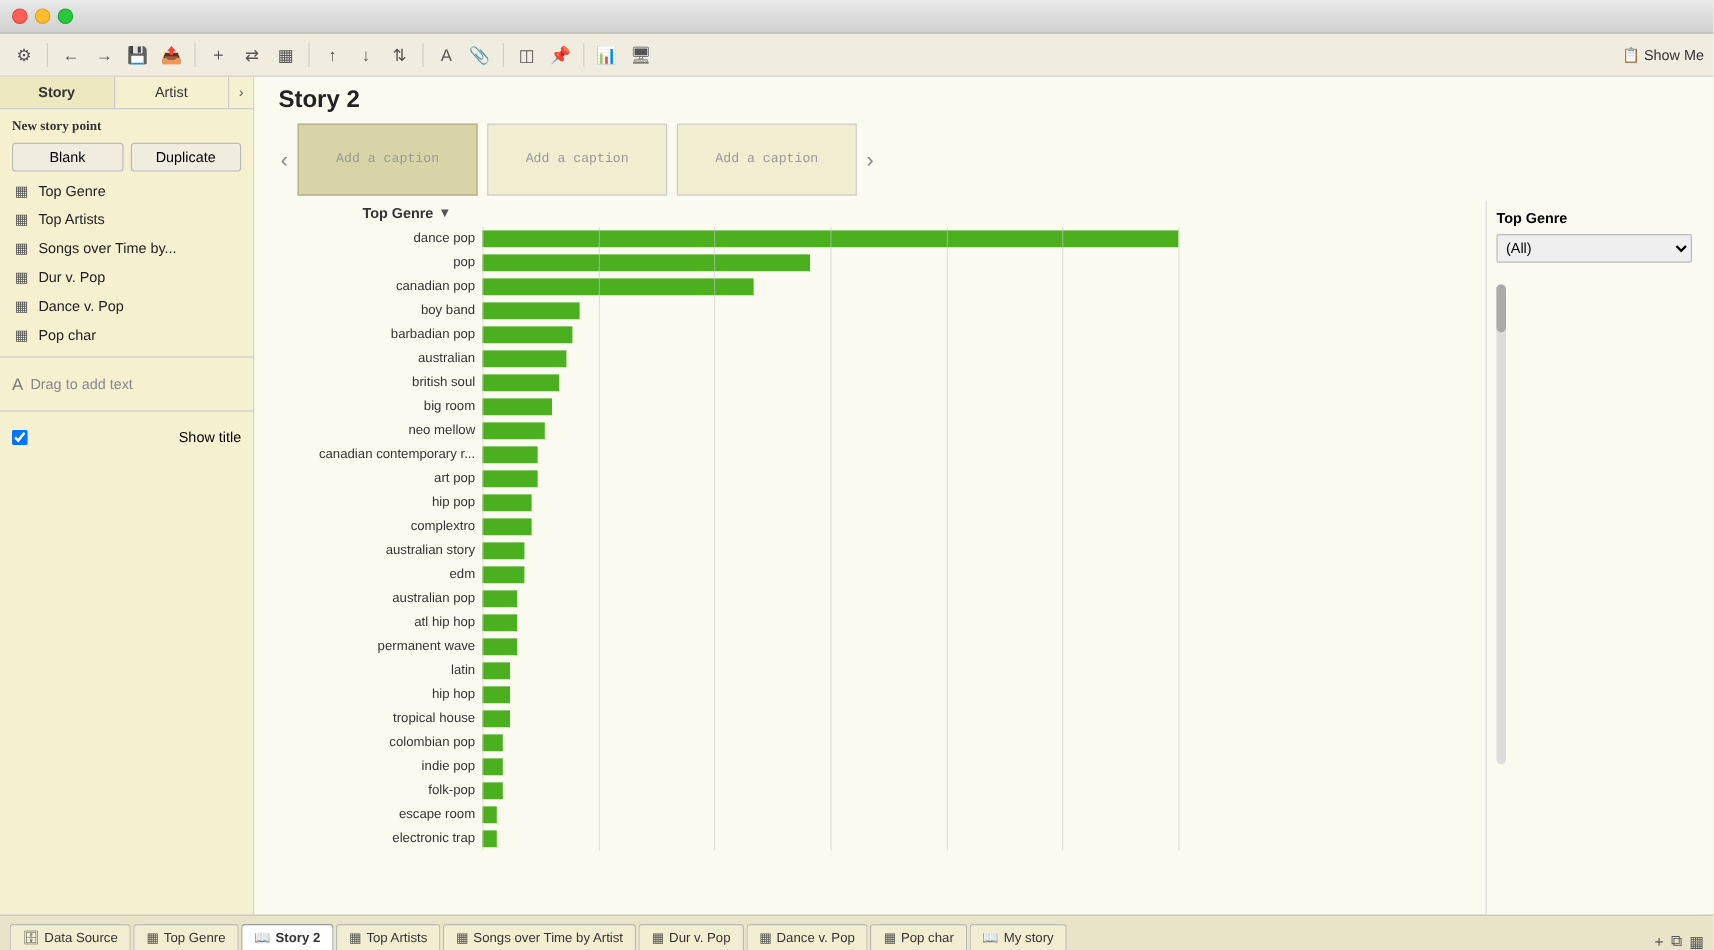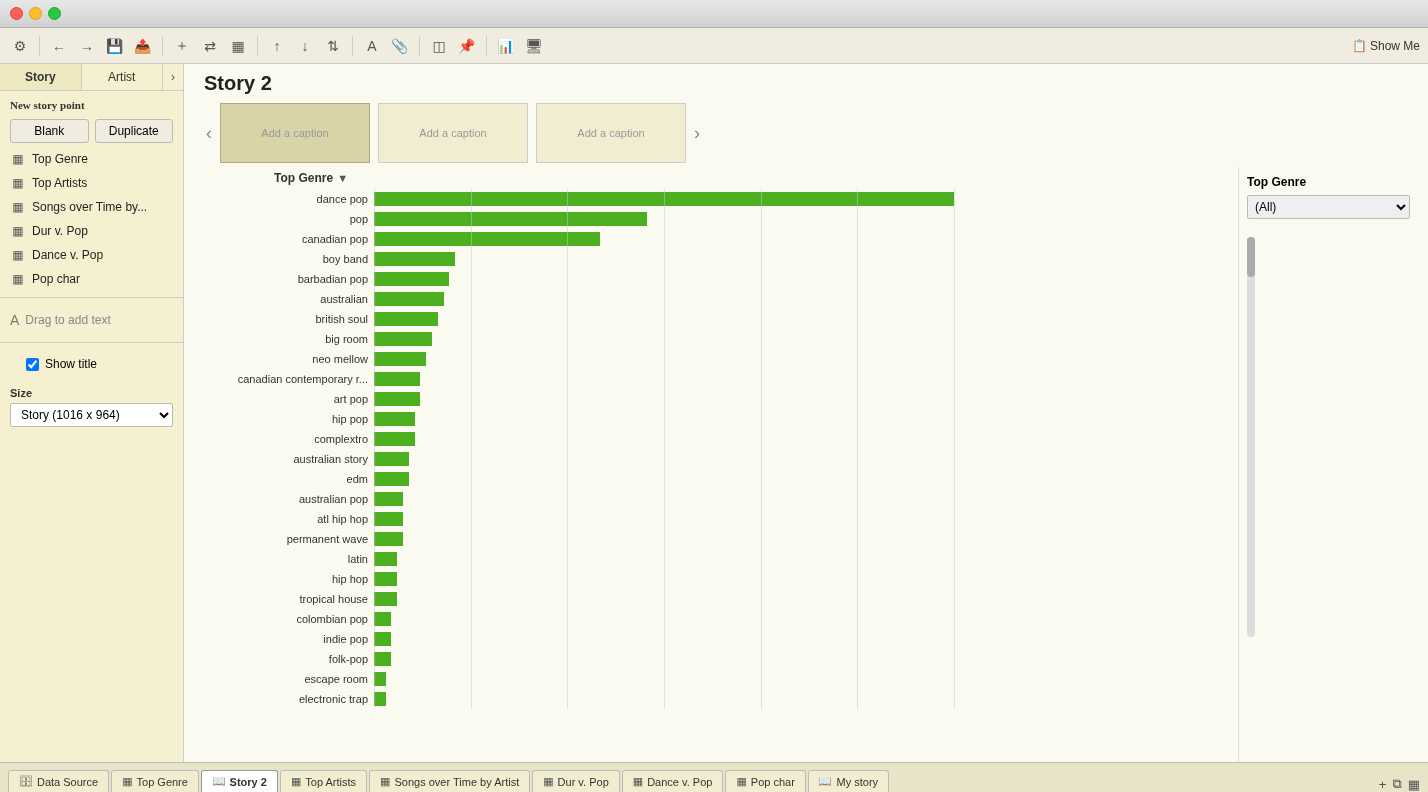--- a/index.html
+++ b/index.html
@@ -68,21 +68,21 @@
     }
 
     
     .main-layout {
       display: flex;
       height: calc(792px - 28px - 36px - 30px);
     }
 
     
     .sidebar {
-      width: 184px;
+      width: 212px;
       background: #f5f0d0;
       border-right: 1px solid #ccc;
       display: flex;
       flex-direction: column;
     }
     .sidebar-header {
       display: flex;
       border-bottom: 1px solid #ccc;
     }
     .sidebar-tab {
@@ -121,21 +121,21 @@
       display: flex; align-items: center; justify-content: center;
       font-size: 12px; color: #555;
     }
     .sidebar-divider { height: 1px; background: #ccc; margin: 6px 0; }
     .drag-text-area {
       display: flex; align-items: center; gap: 6px;
       padding: 8px 10px; color: #888; font-size: 12px; cursor: pointer;
     }
     .show-title-area {
       display: flex; align-items: center; gap: 6px;
-      padding: 8px 26px; font-size: 12px; cursor: pointer;
+      padding: 8px 10px; font-size: 12px; cursor: pointer; justify-content: space-between;
     }
     .size-section { padding: 8px 10px; }
     .size-label { font-size: 11px; font-weight: 600; color: #333; margin-bottom: 4px; }
     .size-select {
       width: 100%;
       padding: 3px 6px;
       font-size: 12px;
       border: 1px solid #bbb;
       background: white;
       border-radius: 2px;
@@ -426,34 +426,28 @@
       <span>Drag to add text</span>
     </div>
 
     <div class="sidebar-divider"></div>
 
     <div class="show-title-area">
       <input type="checkbox" checked="" style="">
       <span>Show title</span>
     </div>
 
-    <div class="size-section">
-      <div class="size-label">Size</div>
-      <select class="size-select">
-        <option>Story (1016 x 964)</option>
-      </select>
-    </div>
   </div>
 
   <div class="content-area">
     <div class="story-title-bar">Story 2</div>
 
     <div class="captions-row">
       <div class="caption-nav">‹</div>
-      <div id="captions-container" style="display:flex;gap:4px;">
+      <div id="captions-container" style="display:flex;gap:4px;font-family:Liberation Mono, monospace;">
           <div class="caption-box active">Add a caption</div>
           <div class="caption-box inactive">Add a caption</div>
           <div class="caption-box inactive">Add a caption</div>
         </div>
       <div class="caption-nav">›</div>
     </div>
 
     <div class="chart-area">
       <div class="chart-container">
         <div class="chart-header">

